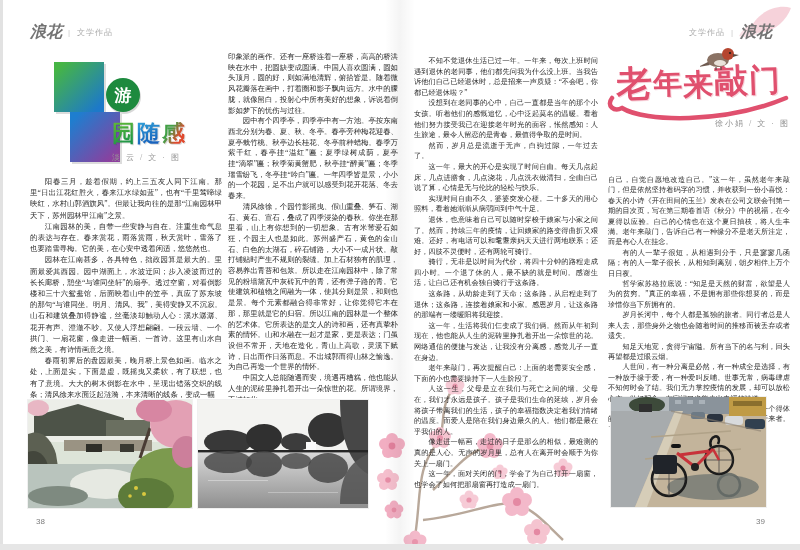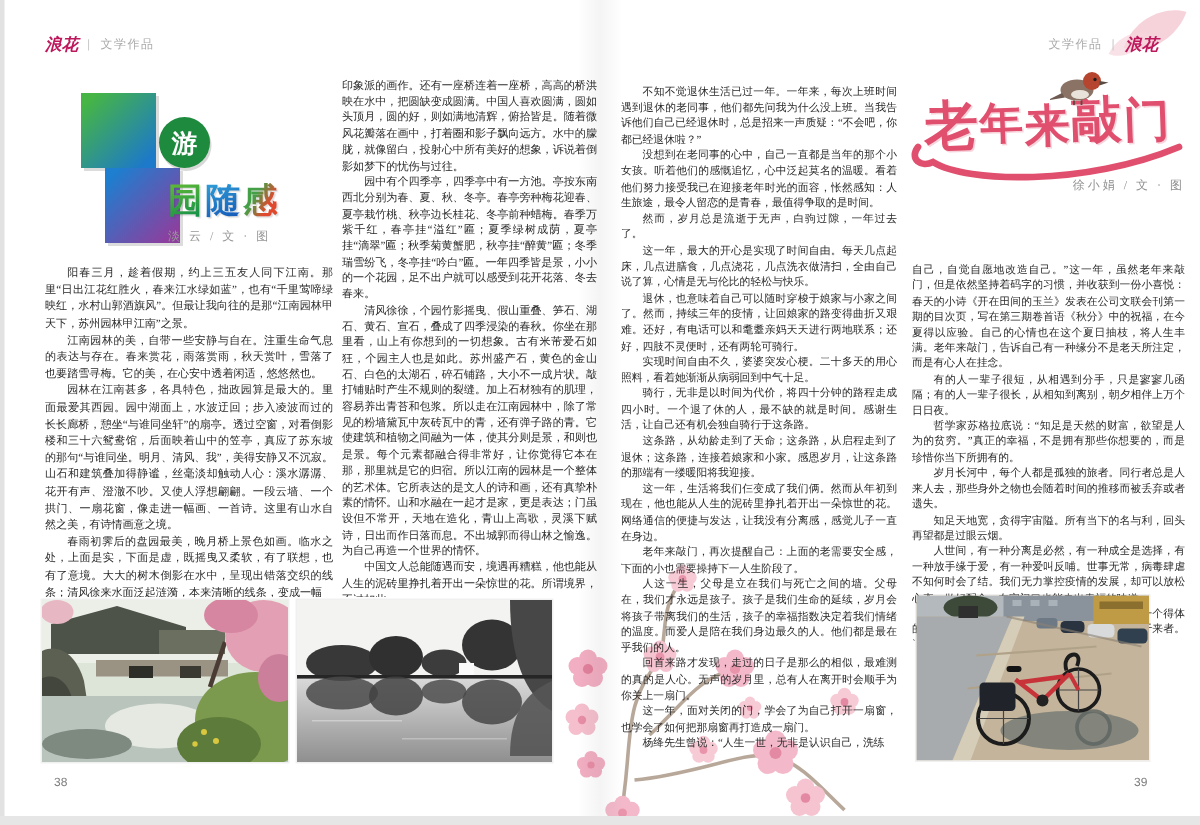--- a/index.html
+++ b/index.html
@@ -5,21 +5,21 @@
   html,body{margin:0;padding:0;background:#f4f4f4;}
   .spread{position:relative;width:800px;height:550px;background:#ffffff;overflow:hidden;
           font-family:"Liberation Serif","DejaVu Serif",serif;}
   .edge-left{position:absolute;left:0;top:0;width:3px;height:550px;background:#e2e2e2;}
   .edge-bottom{position:absolute;left:0;top:544px;width:800px;height:6px;background:#e6e6e6;}
   .gutter{position:absolute;left:385px;top:0;width:30px;height:544px;
           background:linear-gradient(90deg,rgba(0,0,0,0) 0%,rgba(0,0,0,0.045) 50%,rgba(0,0,0,0) 100%);}
   
   .hdr{position:absolute;top:22px;font-family:"Liberation Sans","DejaVu Sans",sans-serif;
        font-size:8px;color:#a9a9a9;letter-spacing:1px;display:flex;align-items:center;gap:6px;}
-  .hdr .logo{font-family:"DejaVu Serif",serif;font-style:italic;font-weight:bold;font-size:11px;color:#be185d;letter-spacing:0;}
+  .hdr .logo{font-family:"DejaVu Serif",serif;font-style:italic;font-weight:bold;font-size:16px;color:#737373;letter-spacing:0;}
   .hdr .sep{color:#c9c9c9;}
   .hdr-left{left:30px;}
   .hdr-right{right:28px;}
   
   .col{position:absolute;text-align:justify;color:#2a2a2a;overflow:hidden;}
   .col p{margin:0;text-indent:2em;}
   .col p.cont{text-indent:0;}
   .c-l1{left:30px;top:176px;width:192px;height:222px;font-size:7.4px;line-height:11.2px;}
   .c-l2{left:228px;top:52px;width:170px;height:346px;font-size:7.4px;line-height:10.7px;}
   .c-r1{left:414px;top:56px;width:184px;height:476px;font-size:7.2px;line-height:10.6px;}
@@ -305,30 +305,29 @@
       <line x1="21" y1="23" x2="21" y2="26" stroke="#5a4a40" stroke-width="1.2"></line>
     </svg>
   </div>
   <div class="byline-r">徐小娟 / 文 · 图</div>
 
   <div class="col c-r1">
     <p>不知不觉退休生活已过一年。一年来，每次上班时间遇到退休的老同事，他们都先问我为什么没上班。当我告诉他们自己已经退休时，总是招来一声质疑：“不会吧，你都已经退休啦？”</p>
     <p>没想到在老同事的心中，自己一直都是当年的那个小女孩。听着他们的感慨追忆，心中泛起莫名的温暖。看着他们努力接受我已在迎接老年时光的面容，怅然感知：人生旅途，最令人留恋的是青春，最值得争取的是时间。</p>
     <p>然而，岁月总是流逝于无声，白驹过隙，一年过去了。</p>
     <p>这一年，最大的开心是实现了时间自由。每天几点起床，几点进膳食，几点浇花，几点洗衣做清扫，全由自己说了算，心情是无与伦比的轻松与快乐。</p>
+    <p>实现时间自由不久，婆婆突发心梗。二十多天的用心照料，看着她渐渐从病弱回到中气十足。</p>
     <p>退休，也意味着自己可以随时穿梭于娘家与小家之间了。然而，持续三年的疫情，让回娘家的路变得曲折又艰难。还好，有电话可以和耄耋亲妈天天进行两地联系；还好，四肢不灵便时，还有两轮可骑行。</p>
-    <p>实现时间自由不久，婆婆突发心梗。二十多天的用心照料，看着她渐渐从病弱回到中气十足。</p>
     <p>骑行，无非是以时间为代价，将四十分钟的路程走成四小时。一个退了休的人，最不缺的就是时间。感谢生活，让自己还有机会独自骑行于这条路。</p>
     <p>这条路，从幼龄走到了天命；这条路，从启程走到了退休；这条路，连接着娘家和小家。感恩岁月，让这条路的那端有一缕暖阳将我迎接。</p>
     <p>这一年，生活将我们仨变成了我们俩。然而从年初到现在，他也能从人生的泥砖里挣扎着开出一朵惊世的花。网络通信的便捷与发达，让我没有分离感，感觉儿子一直在身边。</p>
     <p>老年来敲门，再次提醒自己：上面的老需要安全感，下面的小也需要操持下一人生阶段了。</p>
     <p>人这一生，父母是立在我们与死亡之间的墙。父母在，我们才永远是孩子。孩子是我们生命的延续，岁月会将孩子带离我们的生活，孩子的幸福指数决定着我们情绪的温度。而爱人是陪在我们身边最久的人。他们都是最在乎我们的人。</p>
-    <p>回首来路才发现，走过的日子是那么的相似，最难测的真的是人心。无声的岁月里，总有人在离开时会顺手为你关上一扇门。</p>
+    <p>像走进一幅画，走过的日子是那么的相似，最难测的真的是人心。无声的岁月里，总有人在离开时会顺手为你关上一扇门。</p>
     <p>这一年，面对关闭的门，学会了为自己打开一扇窗，也学会了如何把那扇窗再打造成一扇门。</p>
-    <p>杨绛先生曾说：“人生一世，无非是认识自己，洗练</p>
   </div>
   <div class="col c-r2">
     <p class="cont">自己，自觉自愿地改造自己。”这一年，虽然老年来敲门，但是依然坚持着码字的习惯，并收获到一份小喜悦：春天的小诗《开在田间的玉兰》发表在公司文联会刊第一期的目次页，写在第三期卷首语《秋分》中的祝福，在今夏得以应验。自己的心情也在这个夏日抽枝，将人生丰满。老年来敲门，告诉自己有一种缘分不是老天所注定，而是有心人在挂念。</p>
     <p>有的人一辈子很短，从相遇到分手，只是寥寥几函隔；有的人一辈子很长，从相知到离别，朝夕相伴上万个日日夜。</p>
     <p>哲学家苏格拉底说：“知足是天然的财富，欲望是人为的贫穷。”真正的幸福，不是拥有那些你想要的，而是珍惜你当下所拥有的。</p>
     <p>岁月长河中，每个人都是孤独的旅者。同行者总是人来人去，那些身外之物也会随着时间的推移而被丢弃或者遗失。</p>
     <p>知足天地宽，贪得宇宙隘。所有当下的名与利，回头再望都是过眼云烟。</p>
     <p>人世间，有一种分离是必然，有一种成全是选择，有一种放手缘于爱，有一种爱叫反哺。世事无常，病毒肆虐不知何时会了结。我们无力掌控疫情的发展，却可以放松心态，做好配合，在家门口也能走出幸福的味道。</p>
     <p>老年来敲门，健康是1，其它为0。余生，做一个得体的自己，做一个爱自己的人。不亏欠自己，不愧于来者。让心灵静享时间的自由，把老年的敲门声唱响……</p>
   </div>

